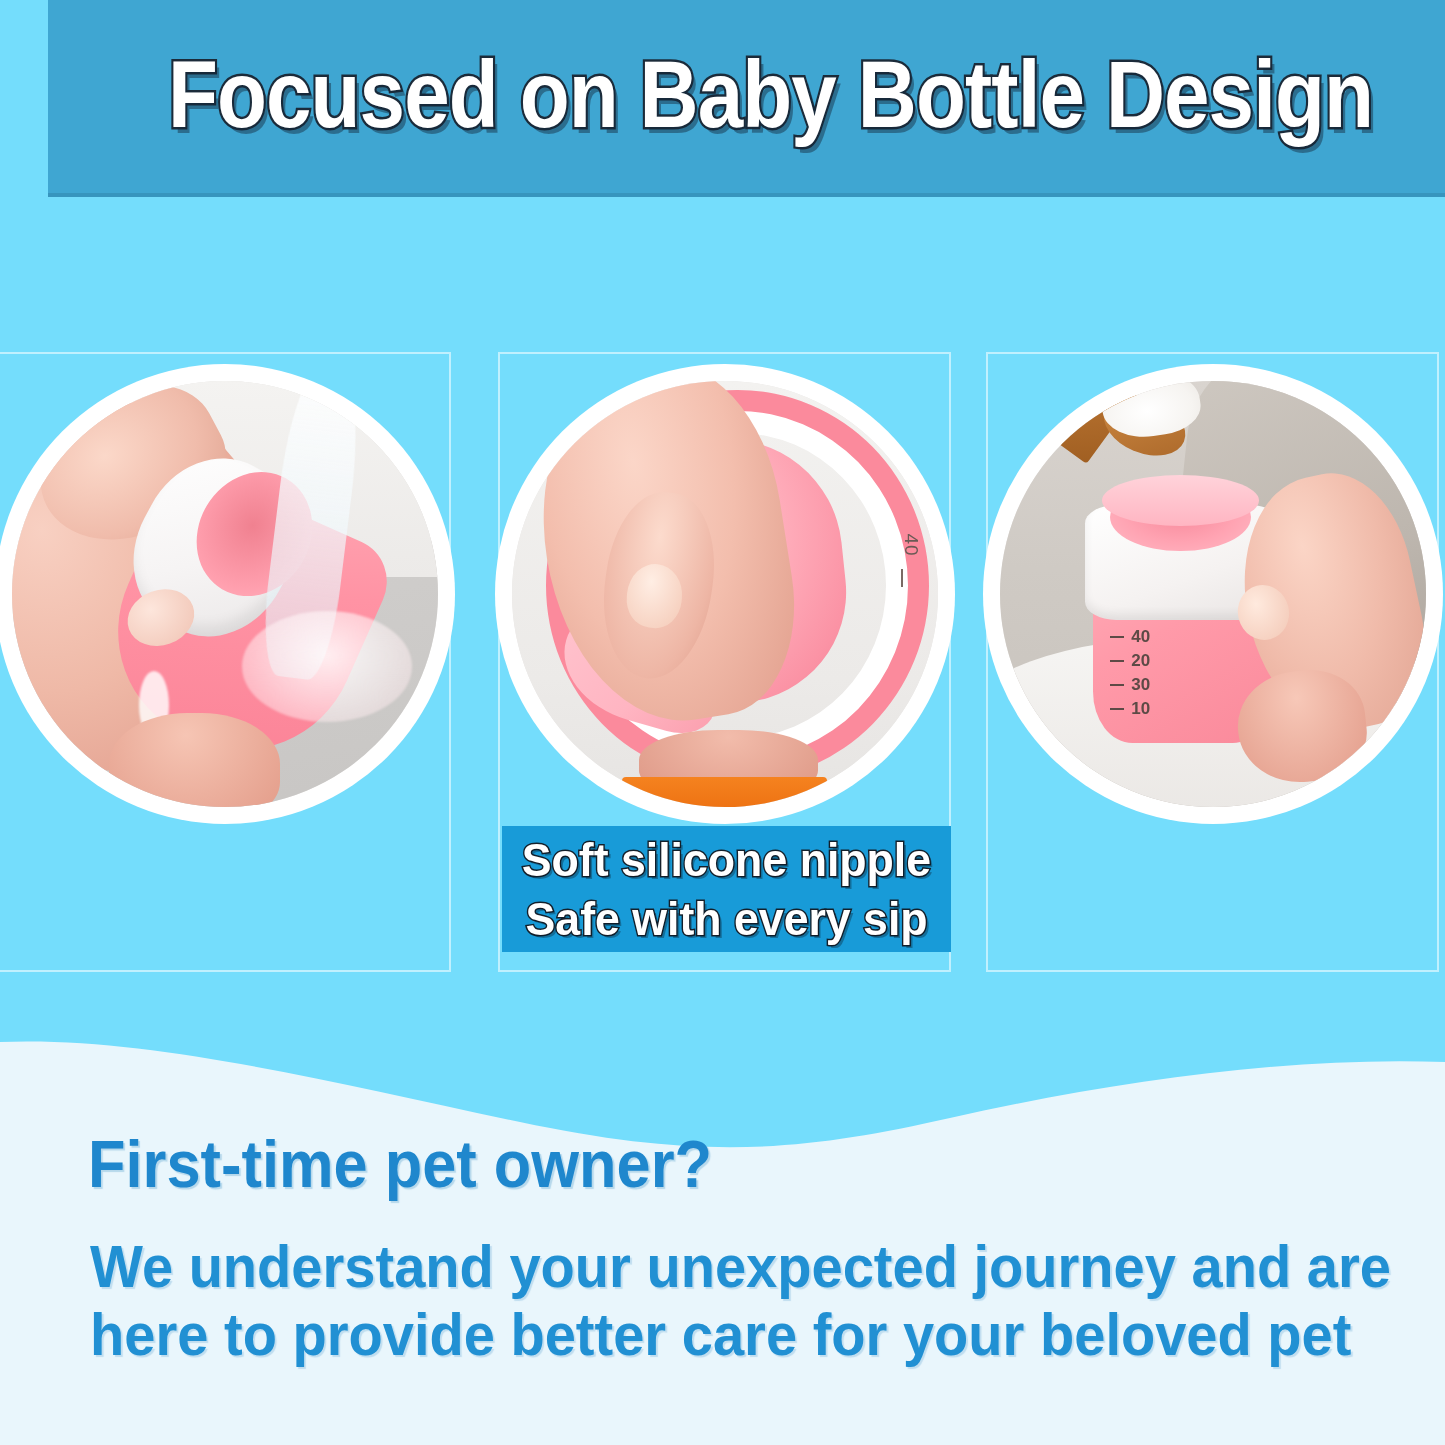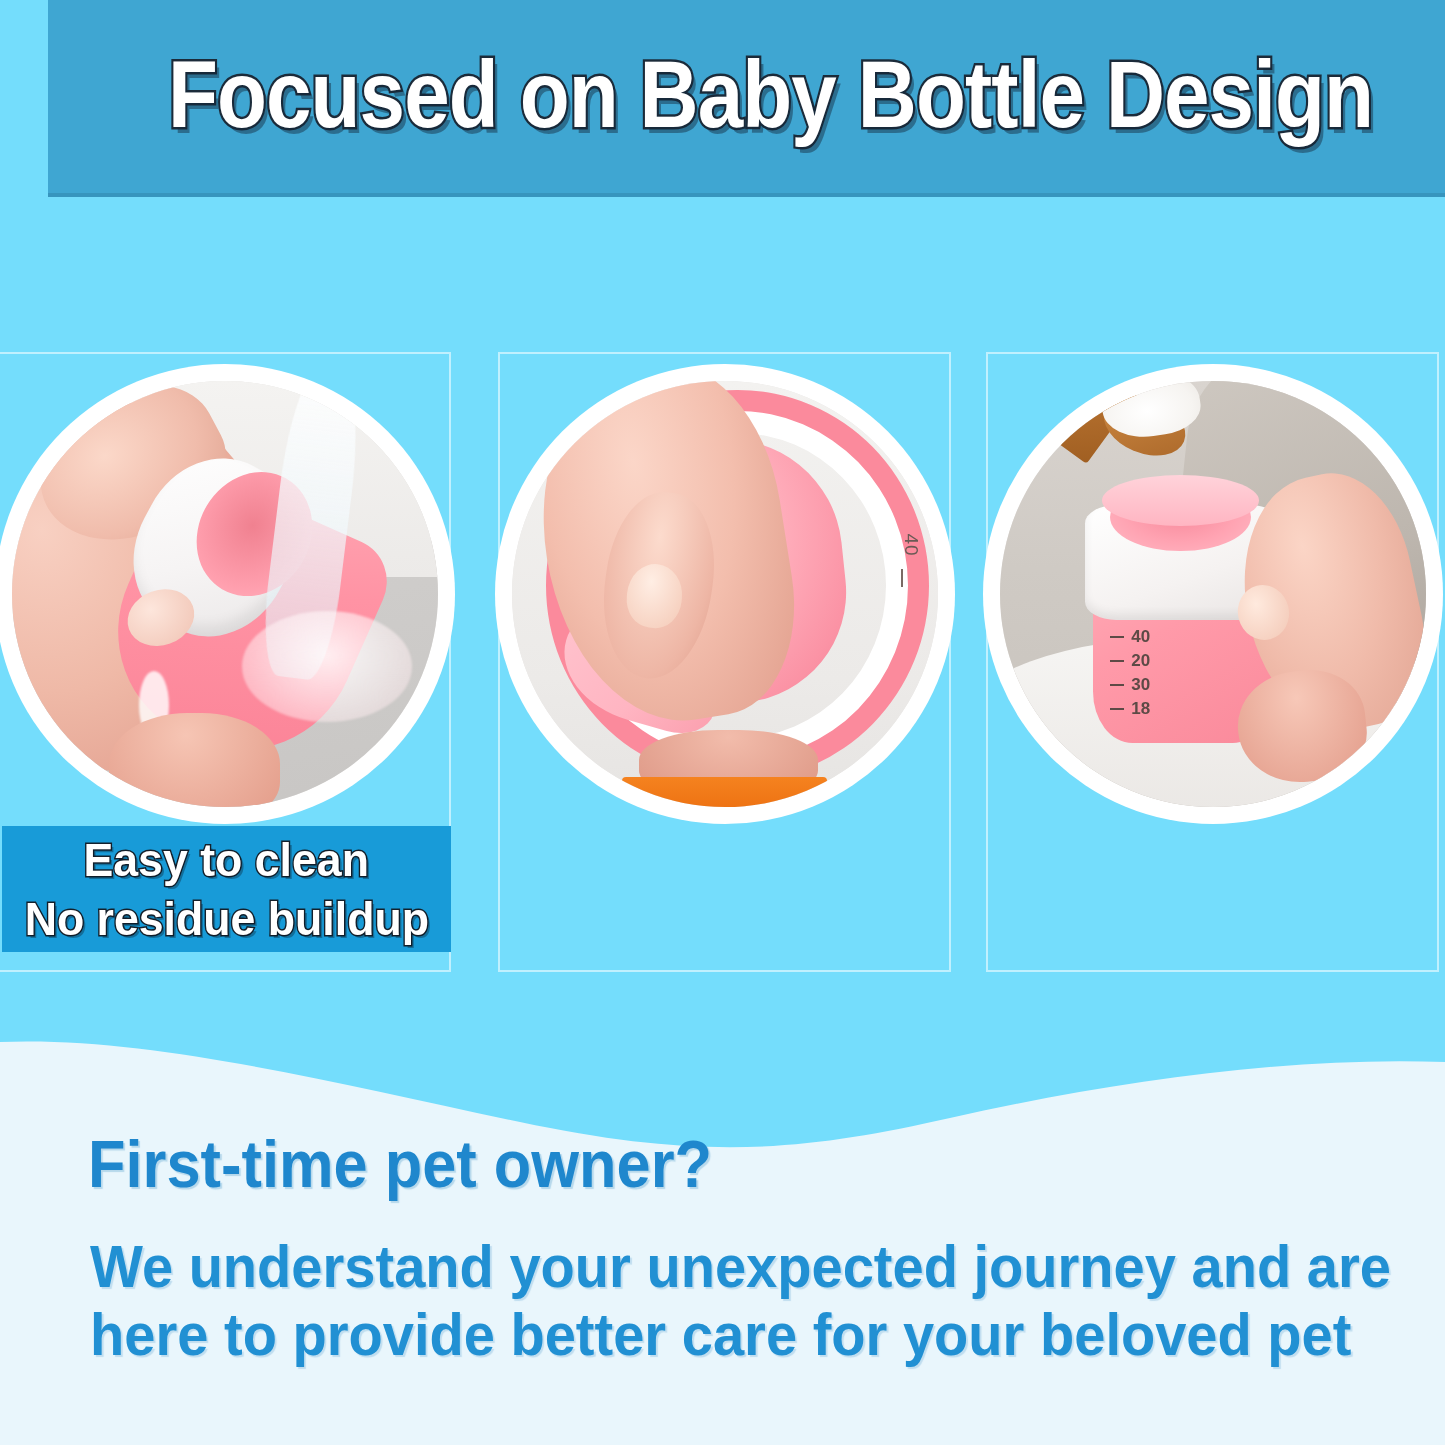--- a/index.html
+++ b/index.html
@@ -507,42 +507,42 @@
           <div class="p1-bottle"></div>
           <div class="p1-collar"></div>
           <div class="p1-mouth"></div>
           <div class="p1-nail"></div>
           <div class="p1-water"></div>
           <div class="p1-splash"></div>
           <div class="p1-drip"></div>
           <div class="p1-fingers"></div>
         </div>
       </div>
-      <div class="caption-bar">
-        <div class="caption-line">Easy to clean</div>
-        <div class="caption-line">No residue buildup</div>
-      </div>
     </div>
 
     <div class="feature-card card-2">
       <div class="photo-circle">
         <div class="photo-inner">
           <div class="p2-bg"></div>
           <div class="p2-ring-out"></div>
           <div class="p2-ring-in"></div>
           <div class="p2-scale">40</div>
           <div class="p2-scale-tick"></div>
           <div class="p2-nipple"></div>
           <div class="p2-teat"></div>
           <div class="p2-hand"></div>
           <div class="p2-thumb"></div>
           <div class="p2-thumbnail"></div>
           <div class="p2-knuckles"></div>
           <div class="p2-orange"></div>
         </div>
+      </div>
+      <div class="caption-bar">
+        <div class="caption-line">Soft silicone nipple</div>
+        <div class="caption-line">Safe with every sip</div>
       </div>
     </div>
 
     <div class="feature-card card-3">
       <div class="photo-circle">
         <div class="photo-inner">
           <div class="p3-bg"></div>
           <div class="p3-apron"></div>
           <div class="p3-counter"></div>
           <div class="p3-spoon-handle"></div>
@@ -560,21 +560,21 @@
             <div class="p3-mark">
               <span class="tick"></span>
               <span>20</span>
             </div>
             <div class="p3-mark">
               <span class="tick"></span>
               <span>30</span>
             </div>
             <div class="p3-mark">
               <span class="tick"></span>
-              <span>18</span>
+              <span>10</span>
             </div>
           </div>
           <div class="p3-finger"></div>
           <div class="p3-fingernail"></div>
           <div class="p3-finger2"></div>
         </div>
       </div>
     </div>
 
   </div>

